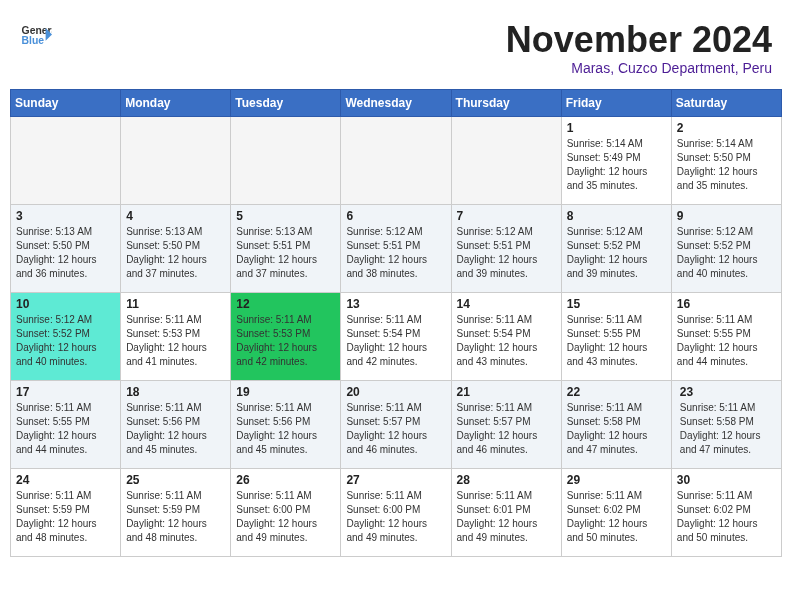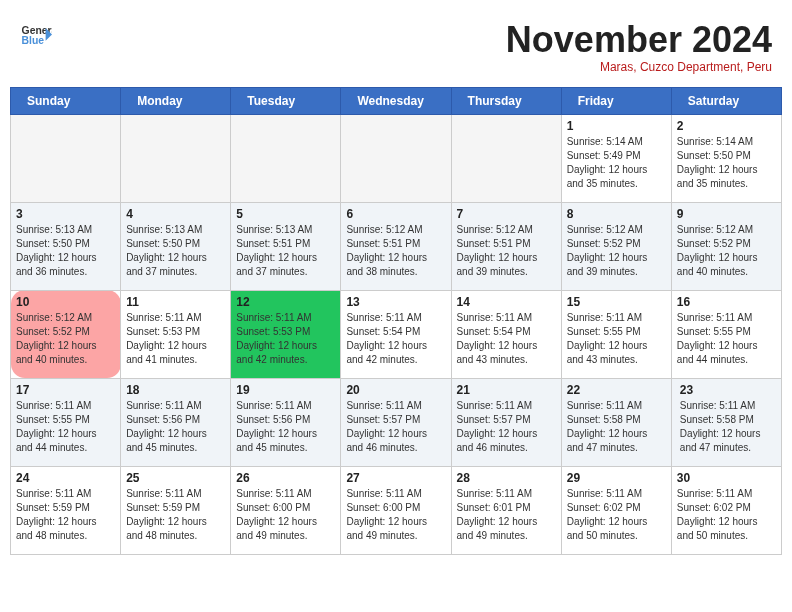--- a/index.html
+++ b/index.html
@@ -28,34 +28,34 @@
     .title-block {
       text-align: right;
     }
     .month-title {
       font-size: 36px;
       font-weight: bold;
       color: #222;
       line-height: 1.1;
     }
     .subtitle {
-      font-size: 12px;
-      color: #b91c1c;
+      font-size: 14px;
+      color: #4c1d95;
     }
     .calendar {
       width: 100%;
       border-collapse: collapse;
       margin-top: 8px;
     }
     .calendar th {
       background: #3a6fc4;
       color: #fff;
       font-size: 12px;
       font-weight: bold;
-      padding: 6px 16px;
+      padding: 6px 4px;
       text-align: left;
       border: 1px solid #2d5aab;
     }
     .calendar td {
       border: 1px solid #ccc;
       vertical-align: top;
       padding: 4px 5px;
       width: calc(100% / 7);
       min-height: 80px;
       height: 88px;
@@ -153,21 +153,21 @@
         <td style="background: rgb(240, 244, 248);">
           <span class="day-num">8</span>
           <div class="day-info">Sunrise: 5:12 AM<br>Sunset: 5:52 PM<br>Daylight: 12 hours and 39 minutes.</div>
         </td>
         <td style="background: rgb(240, 244, 248);">
           <span class="day-num">9</span>
           <div class="day-info">Sunrise: 5:12 AM<br>Sunset: 5:52 PM<br>Daylight: 12 hours and 40 minutes.</div>
         </td>
       </tr>
       <tr>
-        <td style="background: #fca5a5; border-radius: 14px;">
+        <td style="background: #5eead4;">
           <span class="day-num">10</span>
           <div class="day-info">Sunrise: 5:12 AM<br>Sunset: 5:52 PM<br>Daylight: 12 hours and 40 minutes.</div>
         </td>
         <td style="background: rgb(255, 255, 255);">
           <span class="day-num">11</span>
           <div class="day-info">Sunrise: 5:11 AM<br>Sunset: 5:53 PM<br>Daylight: 12 hours and 41 minutes.</div>
         </td>
         <td style="background: #22c55e;">
           <span class="day-num">12</span>
           <div class="day-info">Sunrise: 5:11 AM<br>Sunset: 5:53 PM<br>Daylight: 12 hours and 42 minutes.</div>

